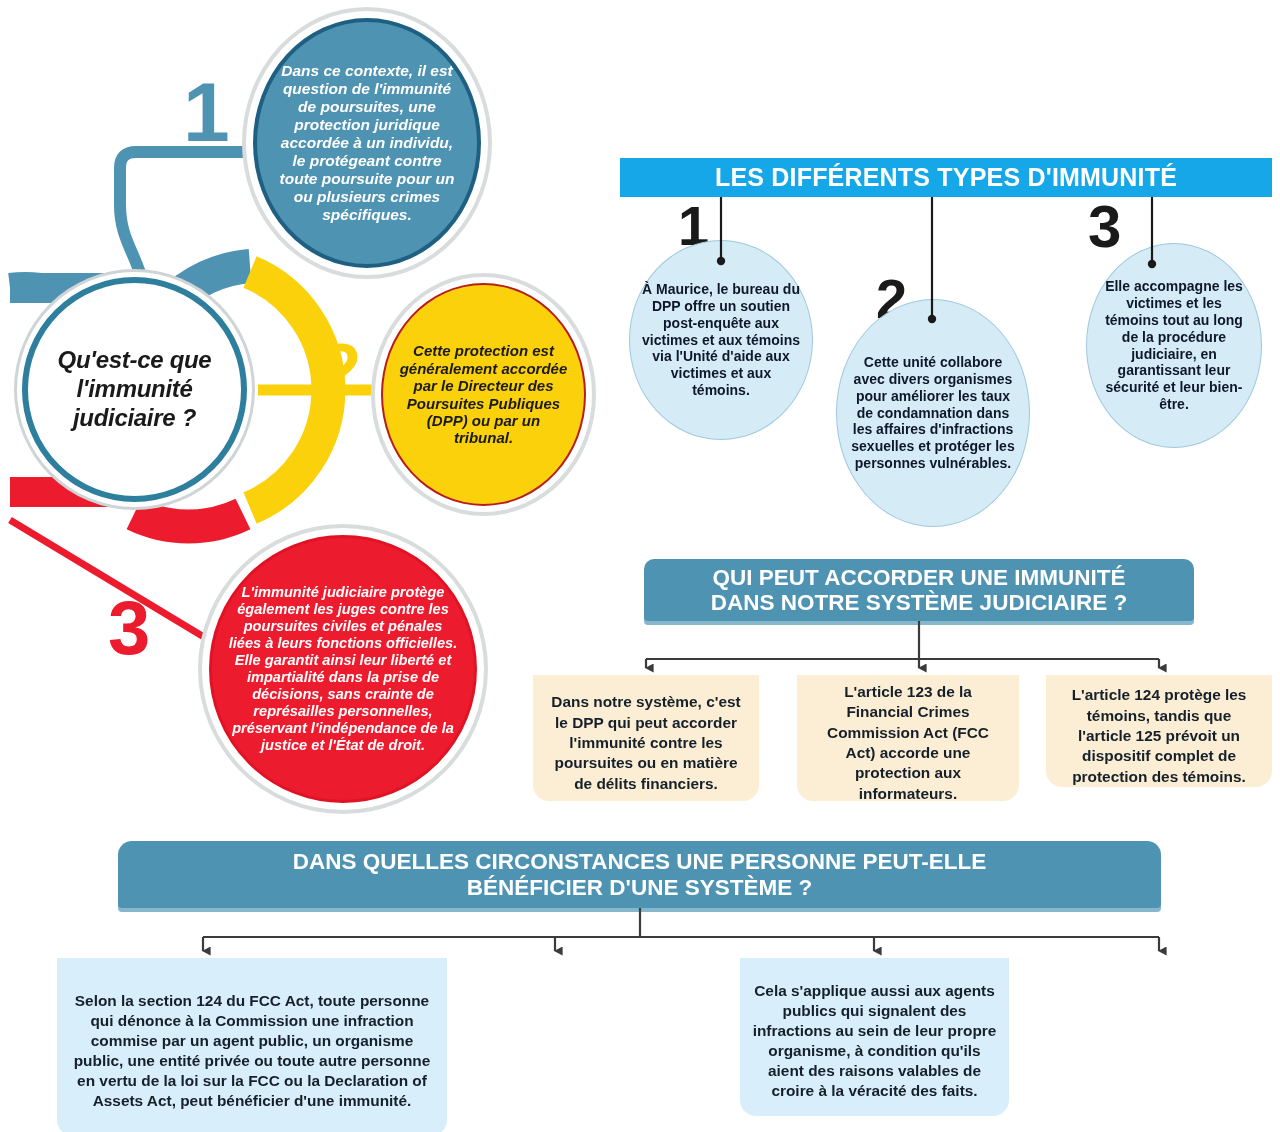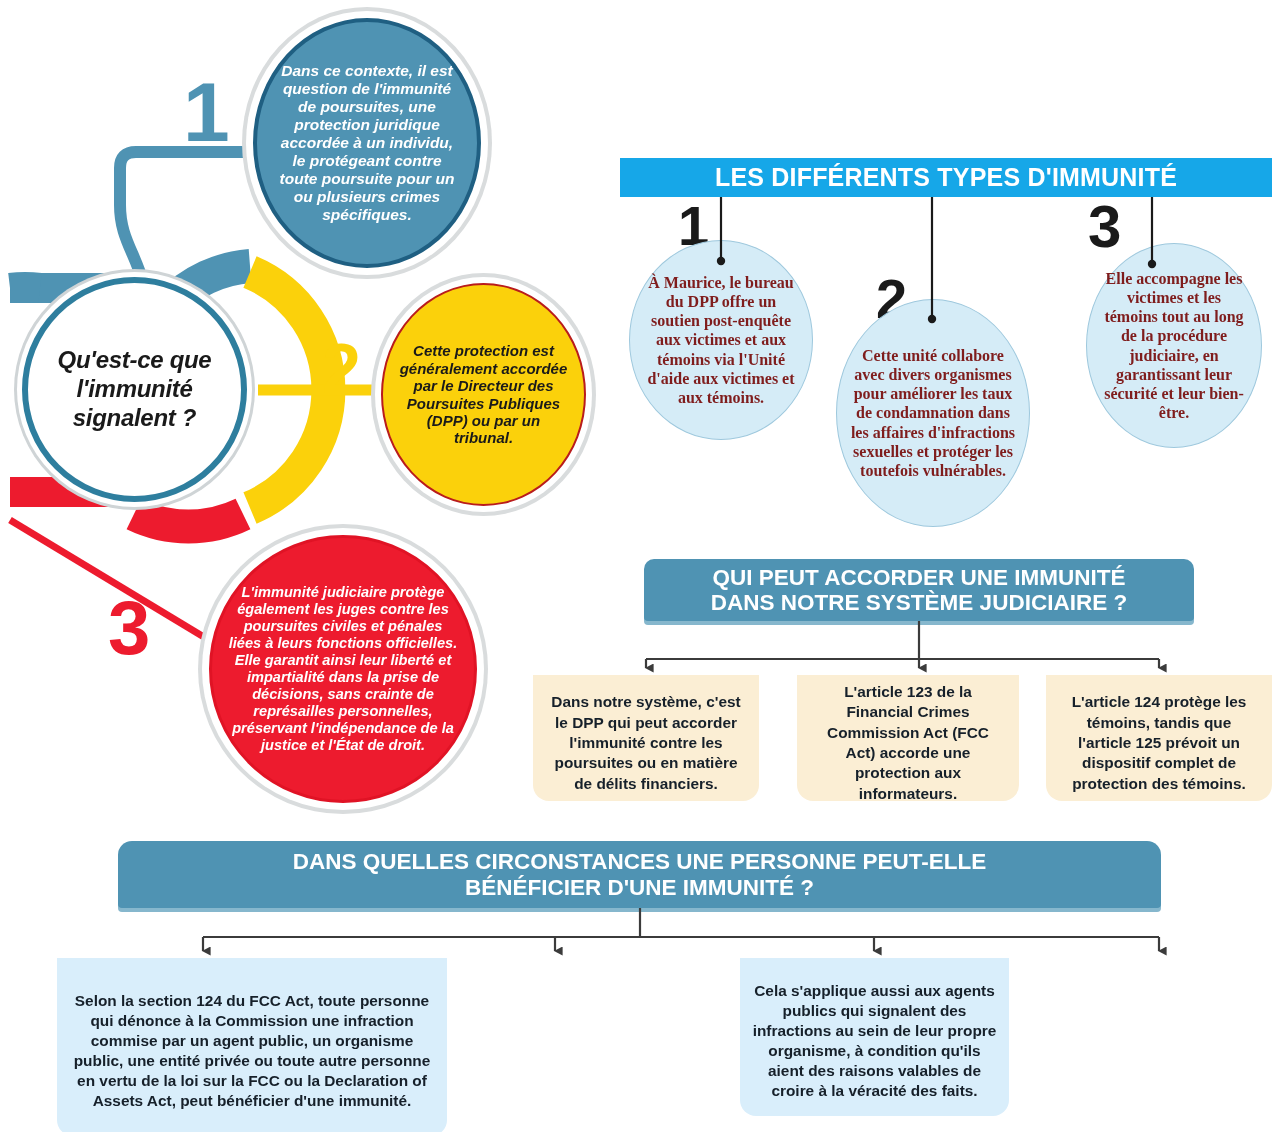--- a/index.html
+++ b/index.html
@@ -56,21 +56,21 @@
              text-align:center;font-weight:bold;line-height:1.12;
              box-shadow:0 4px 0 0 #86b7cd;}
   #hdr-who{left:644px;top:559px;width:550px;height:62px;font-size:22.5px;
            border-radius:10px 10px 4px 4px;}
   #hdr-when{left:118px;top:841px;width:1043px;height:67px;font-size:22.5px;
             border-radius:14px 14px 4px 4px;}
 
   .ell{position:absolute;background:#d5ecf7;border:1px solid #9ec8dd;
        border-radius:50%;display:flex;align-items:center;justify-content:center;
        text-align:center;box-sizing:border-box;}
-  .ell .txt{padding:0 12px;font-weight:bold;color:#7f1d1d;font-size:16px;line-height:1.2;font-family:Liberation Serif, serif;}
+  .ell .txt{padding:0 12px;font-weight:bold;color:#0f172a;font-size:14px;line-height:1.2;}
 
   #ell-1{left:629px;top:240px;width:184px;height:200px;}
   #ell-2{left:836px;top:299px;width:194px;height:228px;}
   #ell-3{left:1086px;top:243px;width:176px;height:205px;}
 
   .bignum{position:absolute;font-weight:bold;color:#1a1a1a;
           font-family:"Liberation Sans","DejaVu Sans",sans-serif;}
   #num-1{left:678px;top:193px;font-size:56px;}
   #num-2{left:876px;top:266px;font-size:56px;}
   #num-3{left:1088px;top:192px;font-size:60px;}
@@ -78,21 +78,21 @@
   
   #conn-svg{position:absolute;left:0;top:0;width:1280px;height:1132px;pointer-events:none;}
 
   
   .cream{position:absolute;background:#fbeed4;border-radius:0 0 16px 16px;
          display:flex;align-items:center;justify-content:center;text-align:center;}
   .cream .txt{padding:26px 14px 16px;font-weight:bold;color:#16202a;
               font-size:15.4px;line-height:1.32;}
   #cream-1{left:533px;top:675px;width:226px;height:126px;}
   #cream-2{left:797px;top:675px;width:222px;height:126px;}
-  #cream-3{left:1046px;top:675px;width:226px;height:126px;}
+  #cream-3{left:1046px;top:675px;width:226px;height:112px;}
 
   
   .bluebox{position:absolute;background:#d9eefb;border-radius:0 0 16px 16px;
            display:flex;align-items:center;justify-content:center;text-align:center;}
   .bluebox .txt{padding:22px 12px 14px;font-weight:bold;color:#16202a;
                 font-size:15.4px;line-height:1.3;}
   #blue-1{left:9px;top:958px;width:390px;height:178px;margin-left:48px;}
   #blue-2{left:437px;top:958px;width:267px;height:158px;}
   #blue-3{left:740px;top:958px;width:269px;height:158px;}
   #blue-4{left:1046px;top:958px;width:226px;height:158px;}
@@ -115,21 +115,21 @@
 
     <path d="M 258 390 L 392 390" fill="none" stroke="#fbd10b" stroke-width="11"></path>
 
     <path d="M 243 514 A 125 125 0 0 1 134 514" fill="none" stroke="#ed1b2e" stroke-width="34"></path>
     <path d="M 10 492 L 120 492" fill="none" stroke="#ed1b2e" stroke-width="30"></path>
 
     <path d="M 10 520 L 242 660" fill="none" stroke="#ed1b2e" stroke-width="7"></path>
   </svg>
 
   <div class="bubble" id="center-circle">
-    <span class="txt">Qu'est-ce que l'immunité signalent ?</span>
+    <span class="txt">Qu'est-ce que l'immunité judiciaire ?</span>
   </div>
 
   <div class="wheelnum" id="wheel-num-1">1</div>
   <div class="wheelnum" id="wheel-num-2">2</div>
   <div class="wheelnum" id="wheel-num-3">3</div>
 
   <div class="bubble" id="bubble-1">
     <span class="txt">Dans ce contexte, il est question de l'immunité de poursuites, une protection juridique accordée à un individu, le protégeant contre toute poursuite pour un ou plusieurs crimes spécifiques.</span>
   </div>
   <div class="bubble" id="bubble-2">
@@ -142,21 +142,21 @@
   <div class="hdr-cyan" id="hdr-types">LES DIFFÉRENTS TYPES D'IMMUNITÉ</div>
 
   <div class="bignum" id="num-1">1</div>
   <div class="bignum" id="num-2">2</div>
   <div class="bignum" id="num-3">3</div>
 
   <div class="ell" id="ell-1">
     <span class="txt">À Maurice, le bureau du DPP offre un soutien post-enquête aux victimes et aux témoins via l'Unité d'aide aux victimes et aux témoins.</span>
   </div>
   <div class="ell" id="ell-2">
-    <span class="txt">Cette unité collabore avec divers organismes pour améliorer les taux de condamnation dans les affaires d'infractions sexuelles et protéger les toutefois vulnérables.</span>
+    <span class="txt">Cette unité collabore avec divers organismes pour améliorer les taux de condamnation dans les affaires d'infractions sexuelles et protéger les personnes vulnérables.</span>
   </div>
   <div class="ell" id="ell-3">
     <span class="txt">Elle accompagne les victimes et les témoins tout au long de la procédure judiciaire, en garantissant leur sécurité et leur bien-être.</span>
   </div>
 
   <div class="hdr-steel" id="hdr-who">
     <span>QUI PEUT ACCORDER UNE IMMUNITÉ</span>
     <span>DANS NOTRE SYSTÈME JUDICIAIRE ?</span>
   </div>
 
@@ -165,21 +165,21 @@
   </div>
   <div class="cream" id="cream-2">
     <span class="txt">L'article 123 de la Financial Crimes Commission Act (FCC Act) accorde une protection aux informateurs.</span>
   </div>
   <div class="cream" id="cream-3">
     <span class="txt">L'article 124 protège les témoins, tandis que l'article 125 prévoit un dispositif complet de protection des témoins.</span>
   </div>
 
   <div class="hdr-steel" id="hdr-when">
     <span>DANS QUELLES CIRCONSTANCES UNE PERSONNE PEUT-ELLE</span>
-    <span>BÉNÉFICIER D'UNE IMMUNITÉ ?</span>
+    <span>BÉNÉFICIER D'UNE SYSTÈME ?</span>
   </div>
 
   <div class="bluebox" id="blue-1">
     <span class="txt">Selon la section 124 du FCC Act, toute personne qui dénonce à la Commission une infraction commise par un agent public, un organisme public, une entité privée ou toute autre personne en vertu de la loi sur la FCC ou la Declaration of Assets Act, peut bénéficier d'une immunité.</span>
   </div>
   <div class="bluebox" id="blue-3">
     <span class="txt">Cela s'applique aussi aux agents publics qui signalent des infractions au sein de leur propre organisme, à condition qu'ils aient des raisons valables de croire à la véracité des faits.</span>
   </div>
 
   <svg id="conn-svg" viewBox="0 0 1280 1132">

